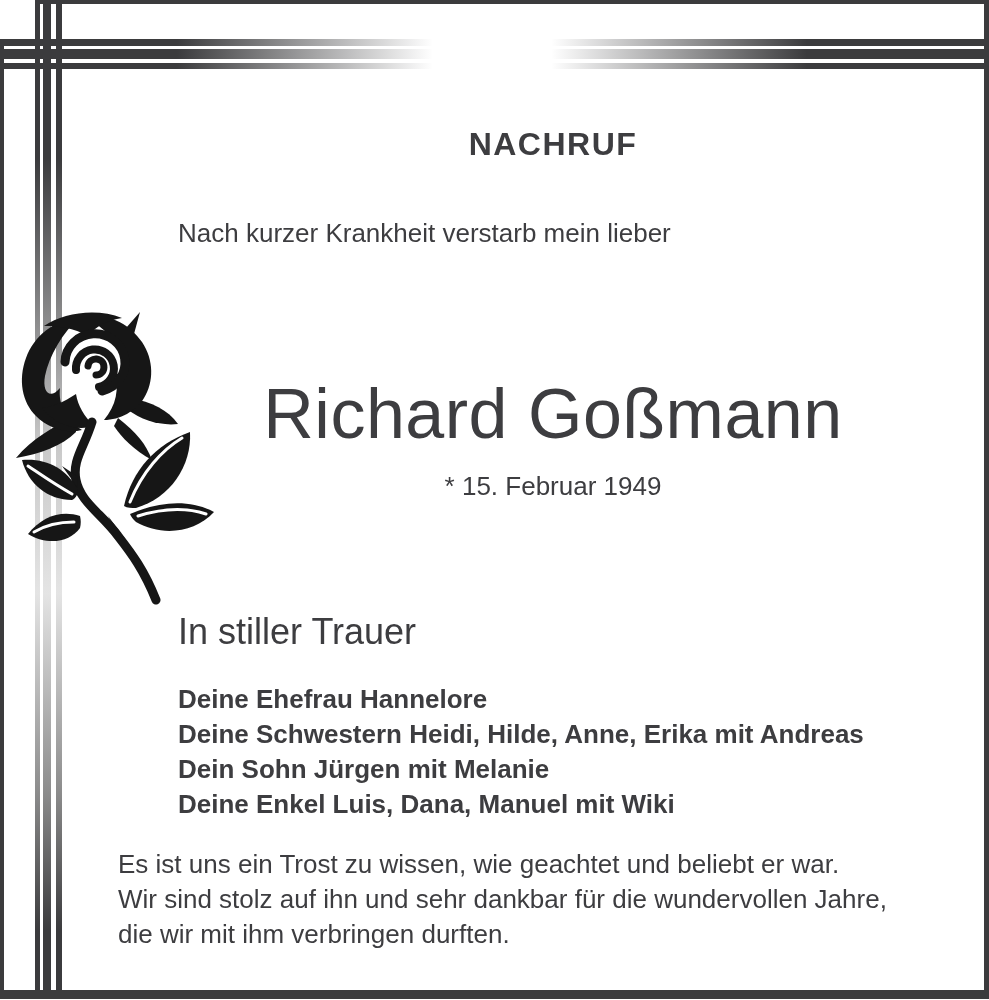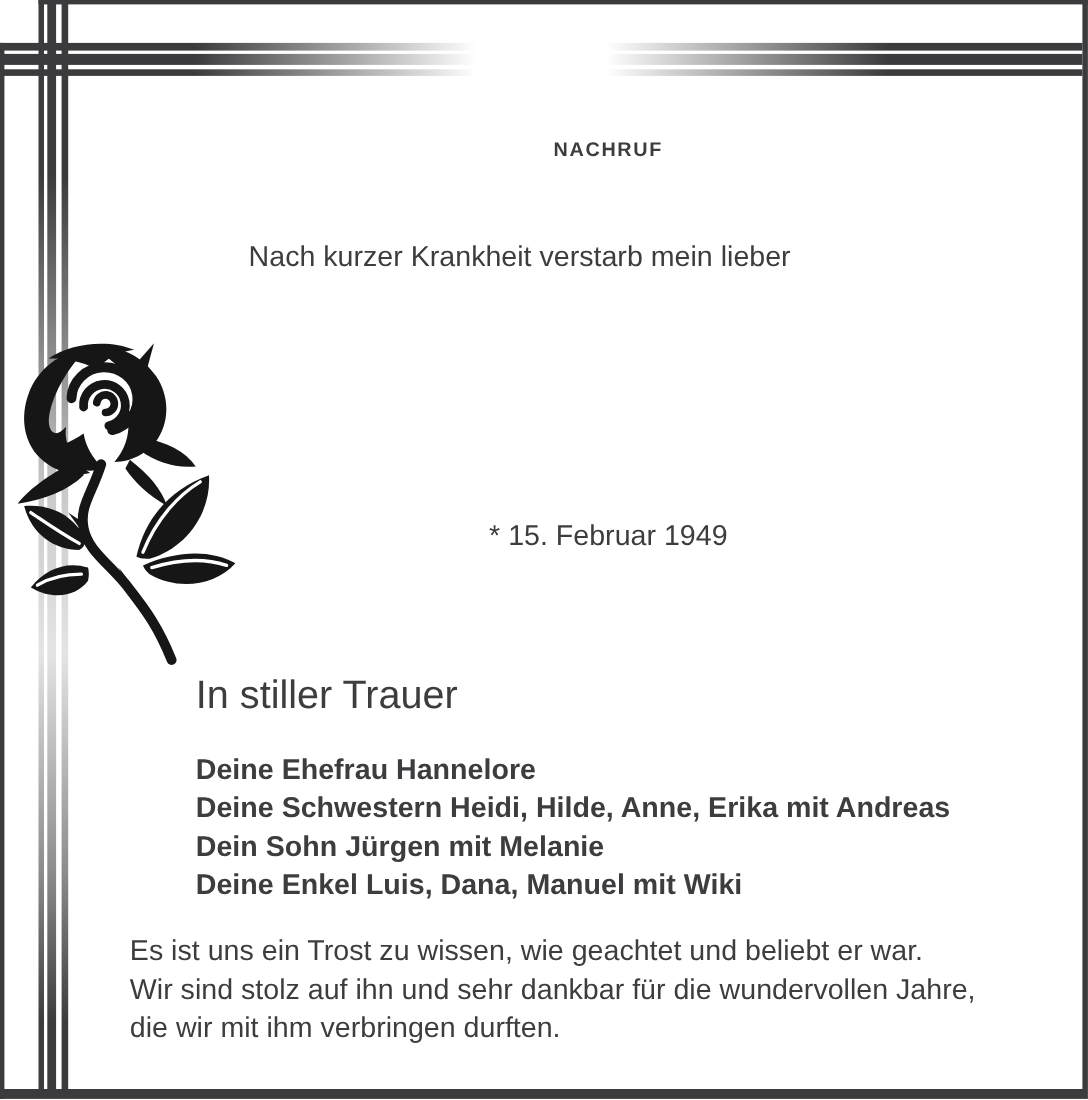--- a/index.html
+++ b/index.html
@@ -42,23 +42,23 @@
   .vband2 { left:43px; width:8px; }
   .vband3 { left:56px; width:6px; }
 
   
   .rose { left:14px; top:308px; width:206px; height:306px; }
 
   
   .kicker {
     left:121px; top:126px; width:864px;
     text-align:center; font-weight:bold;
-    font-size:18px; letter-spacing:1.5px;
+    font-size:32px; letter-spacing:1.5px;
   }
-  .intro { left:178px; top:216px; font-size:26px; line-height:34px;margin-left:48px; }
+  .intro { left:178px; top:216px; font-size:26px; line-height:34px; }
   .name  {
     left:121px; top:379px; width:864px;
     text-align:center; font-size:70px; line-height:70px;
     letter-spacing:0.5px; white-space:nowrap;
   }
   .dates {
     left:121px; top:471px; width:864px;
     display:flex; justify-content:center; gap:116px;
     font-size:26px;
   }
@@ -123,20 +123,21 @@
       <path d="M124,208 C150,200 174,200 192,206"></path>
     </g>
   </svg>
 
   <div class="abs kicker">NACHRUF</div>
 
   <div class="abs intro">
     <div>Nach kurzer Krankheit verstarb mein lieber</div>
   </div>
 
+  <div class="abs name">Richard Goßmann</div>
 
   <div class="abs dates">
     <span>* 15. Februar 1949</span>
   </div>
 
   <div class="abs mourning-intro">In stiller Trauer</div>
 
   <div class="abs mourners">
     <div>Deine Ehefrau Hannelore</div>
     <div>Deine Schwestern Heidi, Hilde, Anne, Erika mit Andreas</div>

